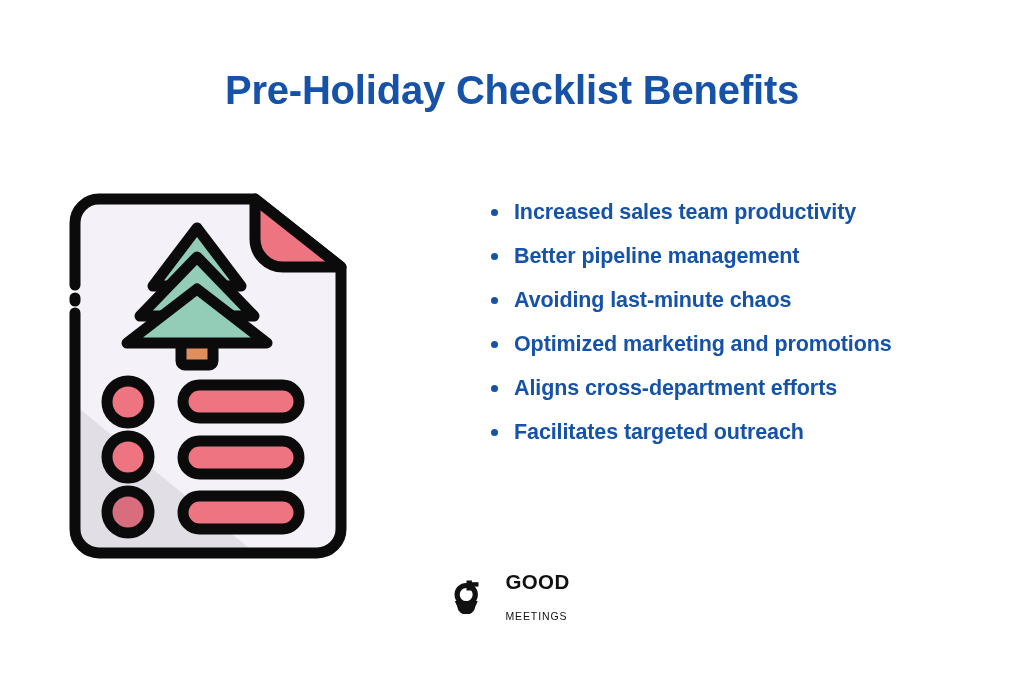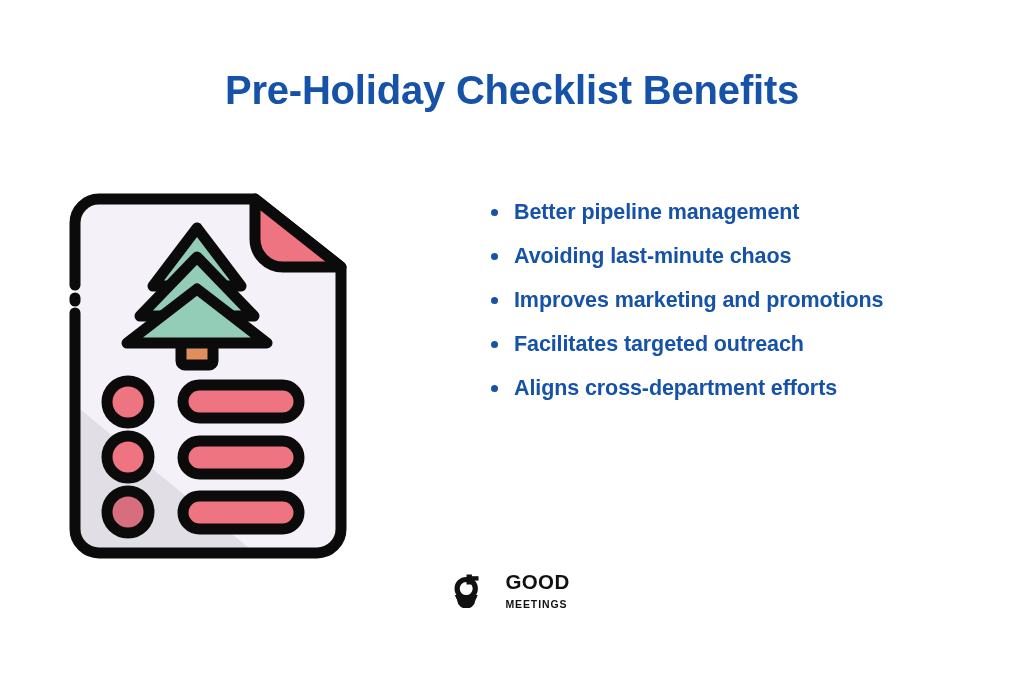--- a/index.html
+++ b/index.html
@@ -93,24 +93,24 @@
     line-height: 1;
   }
   #logo-word-good {
     font-size: 20.5px;
     font-weight: 700;
     letter-spacing: 0.4px;
     color: #111111;
   }
   #logo-word-meetings {
     font-size: 10.5px;
-    font-weight: 700;
+    font-weight: 400;
     letter-spacing: 0.9px;
     color: #111111;
-    margin-top: 6px;
+    margin-top: 18px;
   }
 </style>
 </head>
 <body>
 
 <div id="slide">
 
   <h1 id="title">Pre-Holiday Checklist Benefits</h1>
 
   <div id="illustration">
@@ -150,25 +150,26 @@
       </g>
 
       <g>
         <circle cx="73" cy="327" r="21" fill="#D86D7E" stroke="#0B0B0B" stroke-width="11"></circle>
         <rect x="128" y="311" width="116" height="33" rx="16.5" fill="#EE7482" stroke="#0B0B0B" stroke-width="11"></rect>
       </g>
     </svg>
   </div>
 
   <ul id="benefits">
+    <li>Increased sales team productivity</li>
     <li>Better pipeline management</li>
     <li>Avoiding last-minute chaos</li>
-    <li>Improves marketing and promotions</li>
+    <li>Optimized marketing and promotions</li>
+    <li>Aligns cross-department efforts</li>
     <li>Facilitates targeted outreach</li>
-    <li>Aligns cross-department efforts</li>
   </ul>
 
   <div id="logo">
     <svg id="logo-mark" viewBox="0 0 30 34" xmlns="http://www.w3.org/2000/svg">
       <rect x="12.5" y="0.5" width="5.4" height="10" fill="#111111"></rect>
       <rect x="16" y="2.2" width="8.5" height="4.4" fill="#111111"></rect>
       <circle cx="12.2" cy="14.6" r="9.1" fill="none" stroke="#111111" stroke-width="5.2"></circle>
       <path d="M3.4 20.5 a9.2 9.2 0 0 0 17.8 0" fill="none" stroke="#111111" stroke-width="5.2" stroke-linecap="butt"></path>
       <path d="M3.1 20 a9.3 9.3 0 0 0 18.2 2.2 L21.3 26 a9.3 9.3 0 0 1 -18.2 -2.2 Z" fill="#111111"></path>
       <path d="M3.2 21.8 L21.3 21.8 L21.3 26.5 a9.1 9.1 0 0 1 -18.1 0 Z" fill="#111111"></path>

